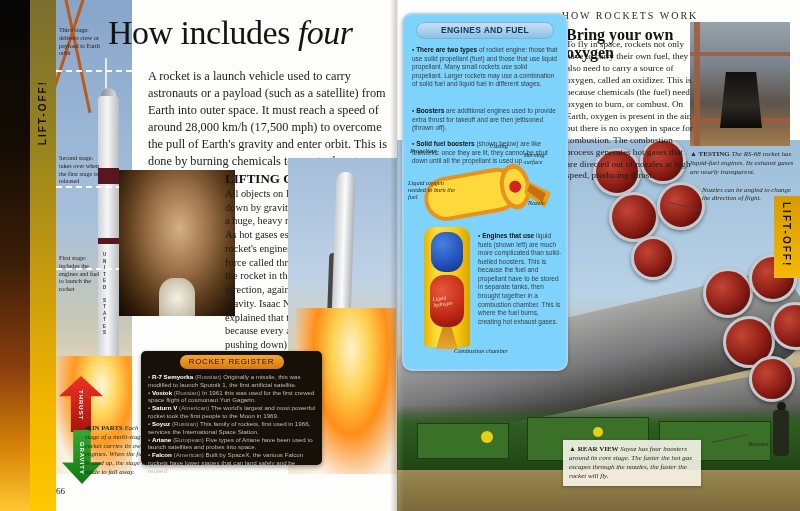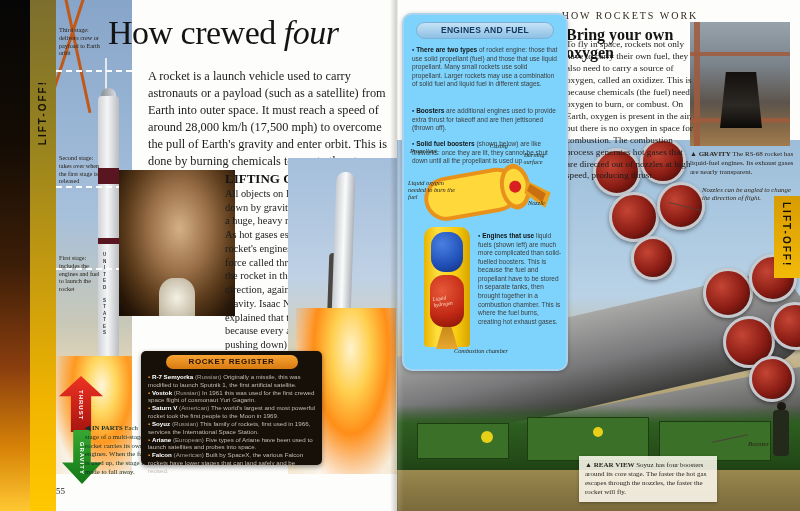--- a/index.html
+++ b/index.html
@@ -38,21 +38,21 @@
   
   #title{left:108px;top:14px;width:292px;font-size:34px;color:#141414;letter-spacing:-0.5px;}
   #title em{font-style:italic;}
   #intro{left:148px;top:68px;width:246px;font-size:12.3px;line-height:1.38;color:#1c1c1c;}
   
   #newton{left:119px;top:170px;width:116px;height:146px;overflow:hidden;
     background:radial-gradient(ellipse at 52% 40%, #d4b086 0%, #9a7048 35%, #5c3c1c 62%, #2a1808 85%, #140c04 100%);}
   #newton-collar{left:40px;top:108px;width:36px;height:40px;background:radial-gradient(#f4f0e4,#b8ae96);border-radius:40% 40% 0 0;}
   #newton-caption{left:119px;top:320px;width:176px;font-size:7px;line-height:1.3;color:#2a2420;}
   .cap-lead{font-weight:bold;}
-  .cap-it{}
+  .cap-it{font-style:italic;}
   
   #lifting-head{left:225px;top:171px;width:140px;font-weight:bold;font-size:13px;color:#141414;}
   #lifting-body{left:225px;top:187px;width:132px;font-size:10.4px;line-height:1.32;color:#1c1c1c;}
   
   #atlas-photo{left:288px;top:158px;width:109px;height:316px;overflow:hidden;
     background:linear-gradient(180deg,#a4bedb 0%,#bfd1e5 38%,#d8d0b4 62%,#f0e0bc 78%,#f8ecd4 100%);}
   #atlas-body{left:46px;top:14px;width:19px;height:150px;background:linear-gradient(90deg,#c8ccd2,#fafbfc 50%,#aeb2b8);border-radius:9px 9px 2px 2px;transform:rotate(2deg);}
   #atlas-pod{left:40px;top:95px;width:10px;height:75px;background:#4a4642;border-radius:4px;transform:rotate(2deg);}
   #atlas-flame{left:8px;top:150px;width:100px;height:166px;
     background:radial-gradient(ellipse at 55% 25%, #fff3cc 0%, #ffcf4e 25%, #ff8e18 48%, rgba(250,140,30,0.5) 64%, transparent 80%),
@@ -66,23 +66,23 @@
     background:linear-gradient(180deg,#36a832,#147816);}
   .arrow-label{position:absolute;left:50%;top:50%;transform:translate(-50%,-46%);
     writing-mode:vertical-rl;font-family:"Liberation Sans",sans-serif;font-size:6px;
     font-weight:bold;color:#fff;letter-spacing:1px;}
   
   #in-parts{left:85px;top:424px;width:66px;font-size:6.8px;line-height:1.3;color:#14302a;}
   #page-num{left:56px;top:486px;font-size:9px;color:#222;}
   
   #register{left:141px;top:351px;width:181px;height:114px;background:#171009;border-radius:5px;
     box-shadow:0 2px 5px rgba(0,0,0,0.4);z-index:4;}
-  #register-title{position:absolute;top:4px;left:50%;transform:translateX(-50%);width:132px;height:14px;
+  #register-title{position:absolute;top:4px;left:50%;transform:translateX(-50%);width:104px;height:14px;
     background:linear-gradient(180deg,#f8a434,#d87a10);border-radius:8px;
-    font-family:"Liberation Sans",sans-serif;font-size:8px;font-weight:bold;color:#231000;
+    font-family:"Liberation Sans",sans-serif;font-size:8px;font-weight:normal;color:#231000;
     letter-spacing:0.6px;text-align:center;line-height:14px;}
   #register-list{position:absolute;top:22px;left:7px;right:5px;
     font-family:"Liberation Sans",sans-serif;font-size:6.2px;line-height:1.26;color:#c4bcb2;}
   .reg-bullet{color:#e8921c;}
   .reg-name{font-weight:bold;color:#ffffff;}
   .reg-origin{color:#a8a098;}
   
   #fold{left:390px;top:0;width:14px;height:511px;z-index:6;pointer-events:none;
     background:linear-gradient(90deg,rgba(0,0,0,0) 0%,rgba(40,30,20,0.20) 45%,rgba(255,255,255,0.12) 60%,rgba(0,0,0,0) 100%);}
   
@@ -173,21 +173,21 @@
     <div class="abs" id="rocket-us">UNITED STATES</div>
     <div class="abs dash" id="dash1"></div>
     <div class="abs dash" id="dash2"></div>
     <div class="abs dash" id="dash3"></div>
     <div class="abs stage-label" id="stage1">Third stage: delivers crew or payload to Earth orbit</div>
     <div class="abs stage-label" id="stage2">Second stage: takes over when the first stage is released</div>
     <div class="abs stage-label" id="stage3">First stage: includes the engines and fuel to launch the rocket</div>
     <div class="abs" id="rocket-flame"></div>
   </div>
 
-  <h1 class="abs" id="title" style="margin:0;font-weight:400;"><span>How crewed </span><em>four</em></h1>
+  <h1 class="abs" id="title" style="margin:0;font-weight:400;"><span>How includes </span><em>four</em></h1>
   <p class="abs" id="intro" style="margin:0;">A rocket is a launch vehicle used to carry astronauts or a payload (such as a satellite) from Earth into outer space. It must reach a speed of around 28,000 km/h (17,500 mph) to overcome the pull of Earth's gravity and enter orbit. This is done by burning chemicals to create thrust.</p>
 
   <div class="abs" id="newton">
     <div class="abs" id="newton-collar"></div>
   </div>
 
   <h3 class="abs" id="lifting-head" style="margin:0;">LIFTING OFF</h3>
   <p class="abs" id="lifting-body" style="margin:0;">All objects on Earth are pulled down by gravity. So how does a huge, heavy rocket take off? As hot gases escape from a rocket's engines, they create a force called thrust that pushes the rocket in the other direction, against the pull of gravity. Isaac Newton explained that this works because every action (gases pushing down) has an equal, opposite reaction (rocket moving up).</p>
 
   <div class="abs" id="atlas-photo">
@@ -197,21 +197,21 @@
   </div>
 
   <div class="abs" id="thrust-arrow">
     <span class="arrow-label">THRUST</span>
   </div>
   <div class="abs" id="gravity-arrow">
     <span class="arrow-label">GRAVITY</span>
   </div>
 
   <p class="abs" id="in-parts" style="margin:0;"><span class="cap-lead">◀ IN PARTS </span><span class="cap-it">Each stage of a multi-stage rocket carries its own engines. When the fuel is used up, the stage is made to fall away.</span></p>
-  <div class="abs" id="page-num">55</div>
+  <div class="abs" id="page-num">66</div>
 
   <div class="abs" id="register">
     <div id="register-title">ROCKET REGISTER</div>
     <div id="register-list">
       <div class="reg-item"><span class="reg-bullet">▪ </span><span class="reg-name">R-7 Semyorka</span><span class="reg-origin"> (Russian) </span><span>Originally a missile, this was modified to launch Sputnik 1, the first artificial satellite.</span></div>
       <div class="reg-item"><span class="reg-bullet">▪ </span><span class="reg-name">Vostok</span><span class="reg-origin"> (Russian) </span><span>In 1961 this was used for the first crewed space flight of cosmonaut Yuri Gagarin.</span></div>
       <div class="reg-item"><span class="reg-bullet">▪ </span><span class="reg-name">Saturn V</span><span class="reg-origin"> (American) </span><span>The world's largest and most powerful rocket took the first people to the Moon in 1969.</span></div>
       <div class="reg-item"><span class="reg-bullet">▪ </span><span class="reg-name">Soyuz</span><span class="reg-origin"> (Russian) </span><span>This family of rockets, first used in 1966, services the International Space Station.</span></div>
       <div class="reg-item"><span class="reg-bullet">▪ </span><span class="reg-name">Ariane</span><span class="reg-origin"> (European) </span><span>Five types of Ariane have been used to launch satellites and probes into space.</span></div>
       <div class="reg-item"><span class="reg-bullet">▪ </span><span class="reg-name">Falcon</span><span class="reg-origin"> (American) </span><span>Built by SpaceX, the various Falcon rockets have lower stages that can land safely and be reused.</span></div>
@@ -246,28 +246,28 @@
   <div class="abs" id="running-head">HOW ROCKETS WORK</div>
   <h3 class="abs" id="oxy-head" style="margin:0;">Bring your own oxygen</h3>
   <p class="abs" id="oxy-body" style="margin:0;">To fly in space, rockets not only have to carry their own fuel, they also need to carry a source of oxygen, called an oxidizer. This is because chemicals (the fuel) need oxygen to burn, or combust. On Earth, oxygen is present in the air, but there is no oxygen in space for combustion. The combustion process generates hot gases that are directed out of nozzles at high speed, producing thrust.</p>
 
   <div class="abs" id="testing-photo">
     <div class="abs scaffold" style="left:4px;top:0;width:6px;height:124px;"></div>
     <div class="abs scaffold" style="left:0;top:30px;width:100px;height:4px;"></div>
     <div class="abs scaffold" style="left:0;top:96px;width:100px;height:5px;"></div>
     <div class="abs" id="test-noz"></div>
   </div>
-  <p class="abs" id="testing-caption" style="margin:0;"><span class="cap-lead">▲ GRAVITY </span><span class="cap-it">The RS-68 rocket has liquid-fuel engines. Its exhaust gases are nearly transparent.</span></p>
+  <p class="abs" id="testing-caption" style="margin:0;"><span class="cap-lead">▲ TESTING </span><span class="cap-it">The RS-68 rocket has liquid-fuel engines. Its exhaust gases are nearly transparent.</span></p>
 
   <div class="abs" id="lbl-nozzles-photo">Nozzles can be angled to change the direction of flight.</div>
   <div class="abs leader" style="left:668px;top:206px;width:34px;transform:rotate(14deg);z-index:3;"></div>
   <div class="abs" id="lbl-booster">Booster</div>
   <div class="abs leader" style="left:712px;top:438px;width:36px;transform:rotate(-12deg);z-index:3;"></div>
 
-  <p class="abs" id="rear-view" style="margin:16px;"><span class="cap-lead">▲ REAR VIEW </span><span class="cap-it">Soyuz has four boosters around its core stage. The faster the hot gas escapes through the nozzles, the faster the rocket will fly.</span></p>
+  <p class="abs" id="rear-view" style="margin:0;"><span class="cap-lead">▲ REAR VIEW </span><span class="cap-it">Soyuz has four boosters around its core stage. The faster the hot gas escapes through the nozzles, the faster the rocket will fly.</span></p>
 
   <div class="abs" id="engines-box">
     <div id="engines-title">ENGINES AND FUEL</div>
     <p class="ebullet" id="eb1" style="margin:0;"><span class="eb-sq">▪ </span><span class="eb-lead">There are two types</span><span> of rocket engine: those that use solid propellant (fuel) and those that use liquid propellant. Many small rockets use solid propellant. Larger rockets may use a combination of solid fuel and liquid fuel in different stages.</span></p>
     <p class="ebullet" id="eb2" style="margin:0;"><span class="eb-sq">▪ </span><span class="eb-lead">Boosters</span><span> are additional engines used to provide extra thrust for takeoff and are then jettisoned (thrown off).</span></p>
     <p class="ebullet" id="eb3" style="margin:0;"><span class="eb-sq">▪ </span><span class="eb-lead">Solid fuel boosters</span><span> (shown below) are like fireworks: once they are lit, they cannot be shut down until all the propellant is used up.</span></p>
 
     <svg id="solid-diagram" viewBox="0 0 150 84">
       <g transform="rotate(-10 75 42)">
         <rect x="14" y="18" width="96" height="44" rx="22" fill="#e8921c"></rect>

